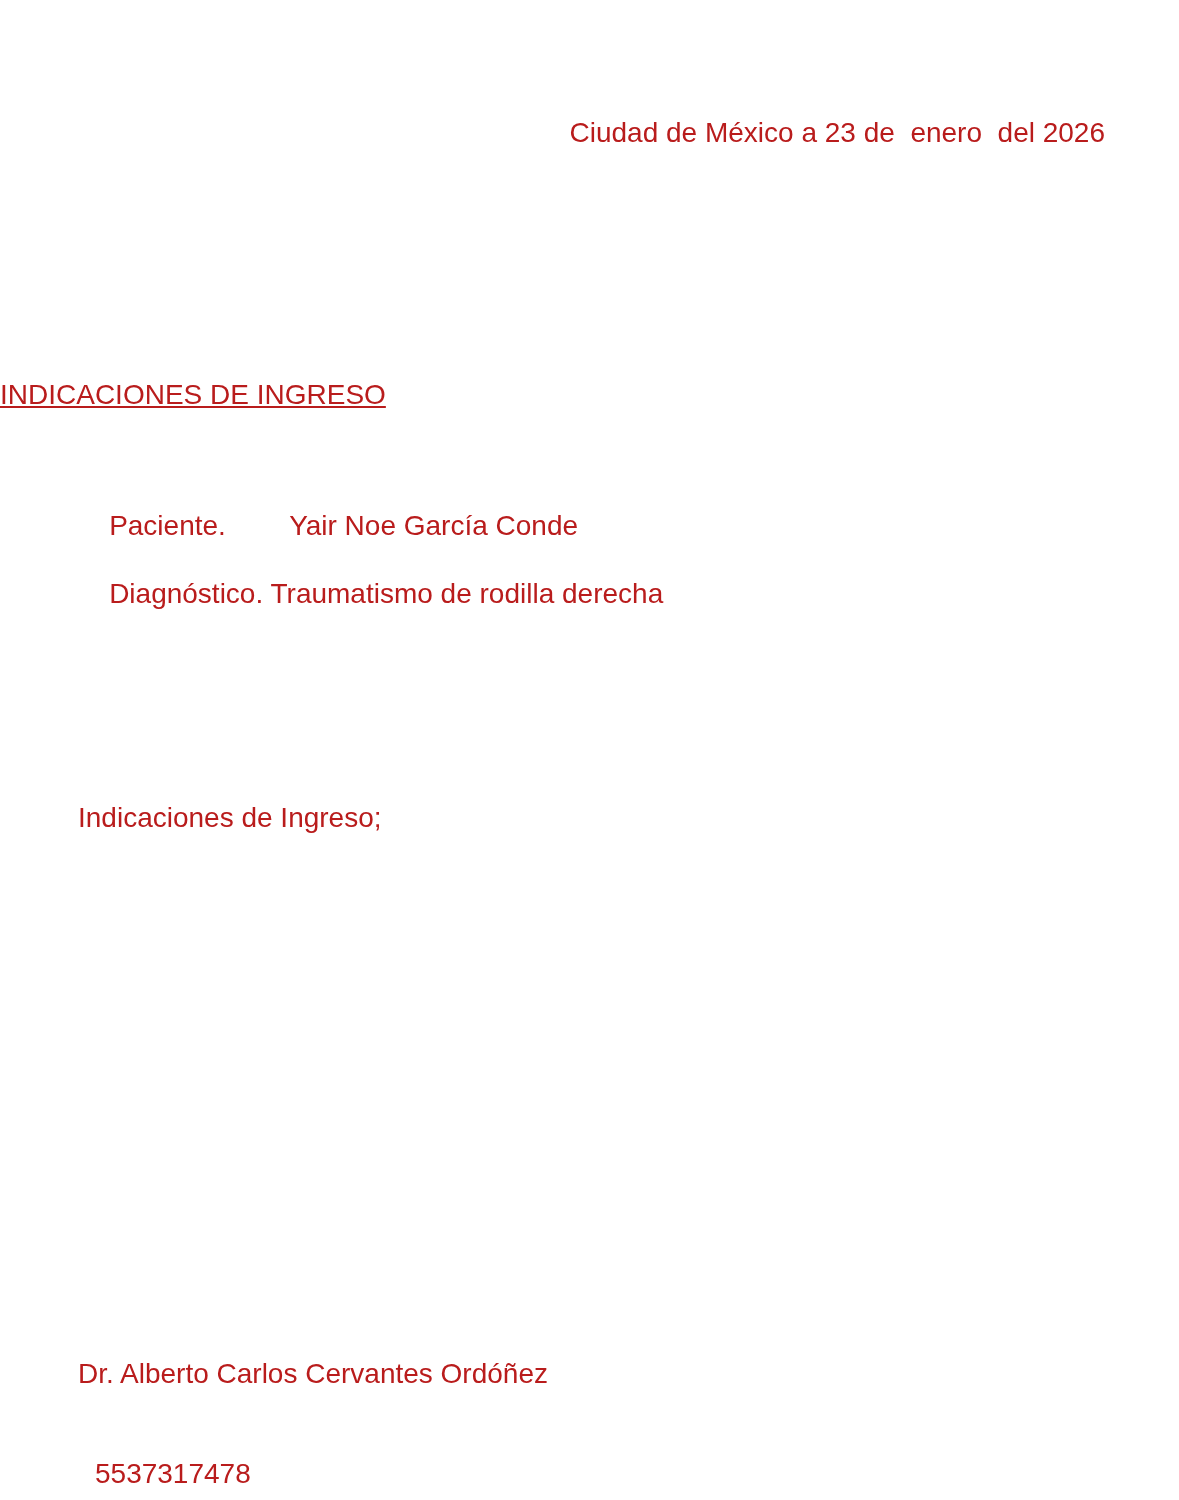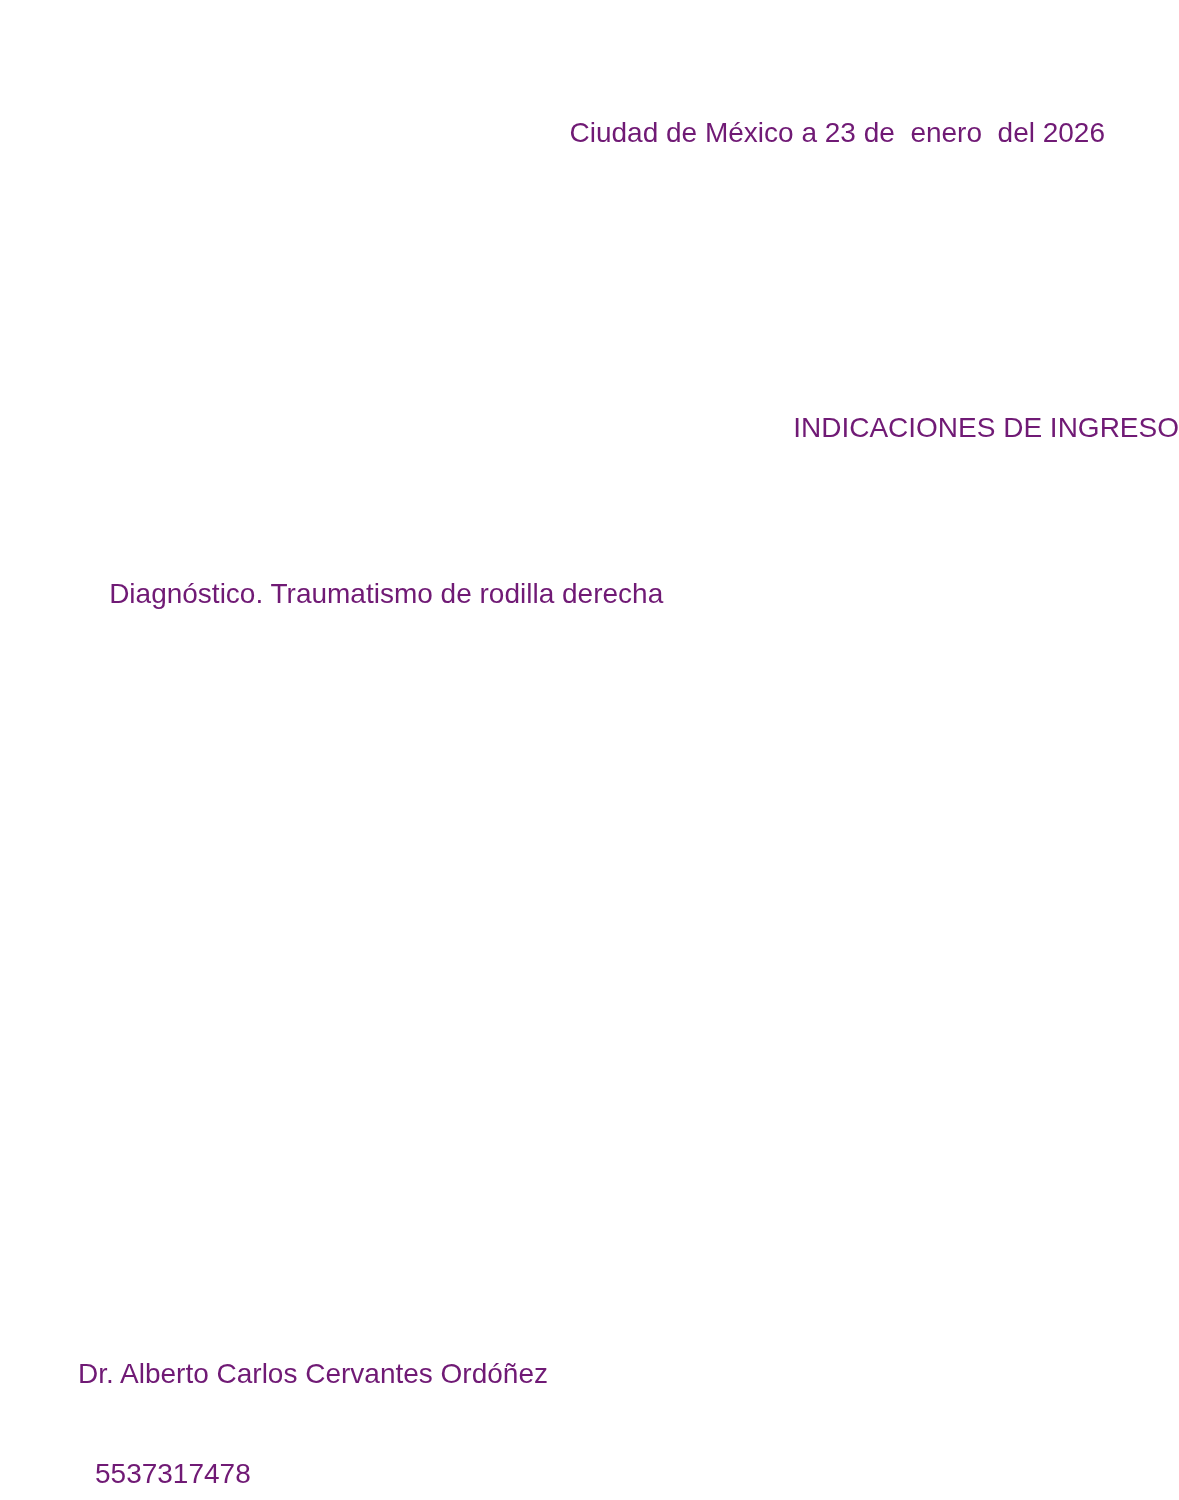--- a/index.html
+++ b/index.html
@@ -6,40 +6,41 @@
     margin: 0;
     padding: 0;
     background: #ffffff;
   }
   .page {
     position: relative;
     width: 1179px;
     height: 1500px;
     background: #ffffff;
     font-family: "Liberation Sans", sans-serif;
-    color: #701a75;
+    color: #b91c1c;
     font-size: 28px;
     overflow: hidden;
   }
   .txt {
     position: absolute;
     white-space: pre-wrap;
     line-height: 1.3;
   }
   .date-line {
     top: 115px;
     right: 74px;
     text-align: right;
   }
   .doc-title {
-    top: 410px;
+    top: 377px;
     left: 0;
     width: 100%;
-    text-align: right;
+    text-align: left;
     white-space: pre-wrap;
+    text-decoration: underline;
   }
   .patient-line {
     top: 472px;
     left: 78px;
   }
   .patient-label {
     display: inline-block;
     width: 180px;
   }
   .diagnosis-line {
@@ -80,25 +81,29 @@
 </style>
 </head>
 <body>
 
 <div class="page">
 
   <div class="txt date-line">Ciudad de México a 23 de  enero  del 2026</div>
 
   <div class="txt doc-title">INDICACIONES DE INGRESO</div>
 
+  <div class="txt patient-line">
+    <span class="patient-label">Paciente.</span><span>Yair Noe García Conde</span>
+  </div>
 
   <div class="txt diagnosis-line">
     <span>Diagnóstico.</span><span> </span><span>Traumatismo de rodilla derecha</span>
   </div>
 
 
+  <div class="txt section-heading">Indicaciones de Ingreso;</div>
 
 
   <div class="txt doctor-line">Dr. Alberto Carlos Cervantes Ordóñez</div>
 
   <div class="txt phone-line">5537317478</div>
 
 </div>
 
 </body></html>

